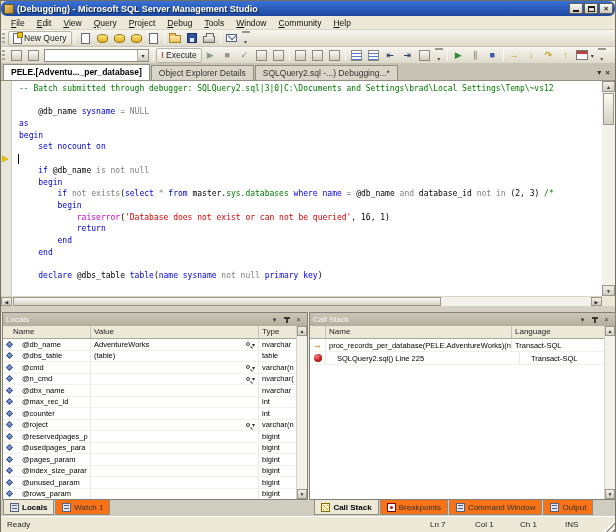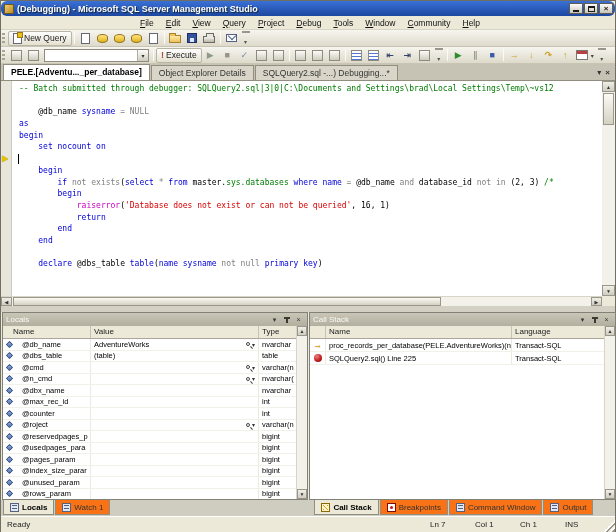--- a/index.html
+++ b/index.html
@@ -10,21 +10,21 @@
   
   .titlebar { position:absolute; left:0; top:0; right:0; height:15px; background:linear-gradient(#3a71d6,#1c47a0); display:flex; align-items:center; padding:0 2px;border-radius:6px; }
   .appicon { width:10px; height:10px; margin:0 3px 0 1px; background:linear-gradient(135deg,#f3d06a,#b9882a); border:1px solid #6a5a22; }
   .titletext { color:#fff; font-weight:bold; font-size:9px; text-shadow:1px 1px 1px #123; flex:1; white-space:nowrap; overflow:hidden; }
   .wbtns { display:flex; gap:1px; }
   .wb { width:14px; height:11px; background:linear-gradient(#fdfdfb,#c9c5b8); border:1px solid #5f5d52; display:flex; align-items:center; justify-content:center; font-size:8px; line-height:8px; color:#1a1a1a; font-weight:bold; }
   .g-min { width:6px; height:2px; background:#1a1a1a; margin-top:5px; }
   .g-max { width:7px; height:6px; border:1px solid #1a1a1a; border-top:2px solid #1a1a1a; }
 
   
-  .menubar { position:absolute; left:0; top:15px; right:0; height:14px; background:#ece9d8; border-bottom:1px solid #d8d4c4; display:flex; align-items:center; padding-left:4px;justify-content:center; }
+  .menubar { position:absolute; left:0; top:15px; right:0; height:14px; background:#ece9d8; border-bottom:1px solid #d8d4c4; display:flex; align-items:center; padding-left:4px; }
   .mi { padding:1px 6px; font-size:8.5px; color:#111; }
   .mi u { text-decoration:underline; }
 
   
   .toolbar { position:absolute; left:0; right:0; background:linear-gradient(#f6f5ef,#dedacb); border-bottom:1px solid #c9c5b4; display:flex; align-items:center; padding-left:0; }
   .tb1 { top:29px; height:17px; }
   .tb2 { top:46px; height:17px; }
   .grip { width:3px; height:11px; margin:0 3px 0 1px; background:repeating-linear-gradient(to bottom,#a9a593 0 2px,transparent 2px 4px); }
   .tbtn { height:15px; min-width:17px; display:flex; align-items:center; justify-content:center; gap:2px; padding:0 2px; }
   .tbtn-label { padding:0 4px; border:1px solid #b9b5a4; background:linear-gradient(#fefefe,#e4e0d0); border-radius:2px; }
@@ -310,20 +310,21 @@
     </div>
     <div class="caret" id="caret" style="top: 73.2px;"></div>
     <div class="code" id="code">
         <div class="cl"><span class="tk-cm">-- Batch submitted through debugger: SQLQuery2.sql|3|0|C:\Documents and Settings\brad\Local Settings\Temp\~vs12</span></div>
         <div class="cl"></div>
         <div class="cl"><span class="tk-tx">    @db_name </span><span class="tk-kw">sysname</span><span class="tk-gy"> = NULL</span></div>
         <div class="cl"><span class="tk-kw">as</span></div>
         <div class="cl"><span class="tk-kw">begin</span></div>
         <div class="cl"><span class="tk-tx">    </span><span class="tk-kw">set nocount on</span></div>
         <div class="cl"></div>
+        <div class="cl"><span class="tk-tx">    </span><span class="tk-kw">if</span><span class="tk-tx"> @db_name </span><span class="tk-gy">is not null</span></div>
         <div class="cl"><span class="tk-tx">    </span><span class="tk-kw">begin</span></div>
         <div class="cl"><span class="tk-tx">        </span><span class="tk-kw">if</span><span class="tk-gy"> not exists</span><span class="tk-tx">(</span><span class="tk-kw">select</span><span class="tk-gy"> * </span><span class="tk-kw">from</span><span class="tk-tx"> master.</span><span class="tk-gn">sys.databases</span><span class="tk-tx"> </span><span class="tk-kw">where name</span><span class="tk-gy"> = </span><span class="tk-tx">@db_name </span><span class="tk-gy">and</span><span class="tk-tx"> database_id </span><span class="tk-gy">not in</span><span class="tk-tx"> (2, 3) </span><span class="tk-cm">/*</span></div>
         <div class="cl"><span class="tk-tx">        </span><span class="tk-kw">begin</span></div>
         <div class="cl"><span class="tk-tx">            </span><span class="tk-mg">raiserror</span><span class="tk-tx">(</span><span class="tk-st">'Database does not exist or can not be queried'</span><span class="tk-tx">, 16, 1)</span></div>
         <div class="cl"><span class="tk-tx">            </span><span class="tk-kw">return</span></div>
         <div class="cl"><span class="tk-tx">        </span><span class="tk-kw">end</span></div>
         <div class="cl"><span class="tk-tx">    </span><span class="tk-kw">end</span></div>
         <div class="cl"></div>
         <div class="cl"><span class="tk-tx">    </span><span class="tk-kw">declare</span><span class="tk-tx"> @dbs_table </span><span class="tk-kw">table</span><span class="tk-tx">(</span><span class="tk-kw">name</span><span class="tk-tx"> </span><span class="tk-kw">sysname</span><span class="tk-gy"> not null </span><span class="tk-kw">primary key</span><span class="tk-tx">)</span></div>
       </div>
@@ -537,21 +538,21 @@
           <span>Name</span>
           <span>Language</span>
         </div>
         <div class="grow" style="grid-template-columns: 16px 186px 94px;">
           <div class="gcell" style="justify-content: center;">
             <span class="cs-arrow">→</span>
           </div>
           <div class="gcell">proc_records_per_database(PELE.AdventureWorks)(nvarc</div>
           <div class="gcell">Transact-SQL</div>
         </div>
-        <div class="grow" style="grid-template-columns: 16px 186px 94px;">
+        <div class="grow" style="grid-template-columns: 16px 186px 94px; gap: 8px;">
           <div class="gcell" style="justify-content: center;">
             <span class="bp-dot"></span>
           </div>
           <div class="gcell">SQLQuery2.sql() Line 225</div>
           <div class="gcell">Transact-SQL</div>
         </div>
       </div>
     <div class="pscroll">
       <div class="sb-btn" style="left:0;top:0;width:10px;height:10px;">▲</div>
       <div class="sb-btn" style="left:0;bottom:0;width:10px;height:10px;">▼</div>

